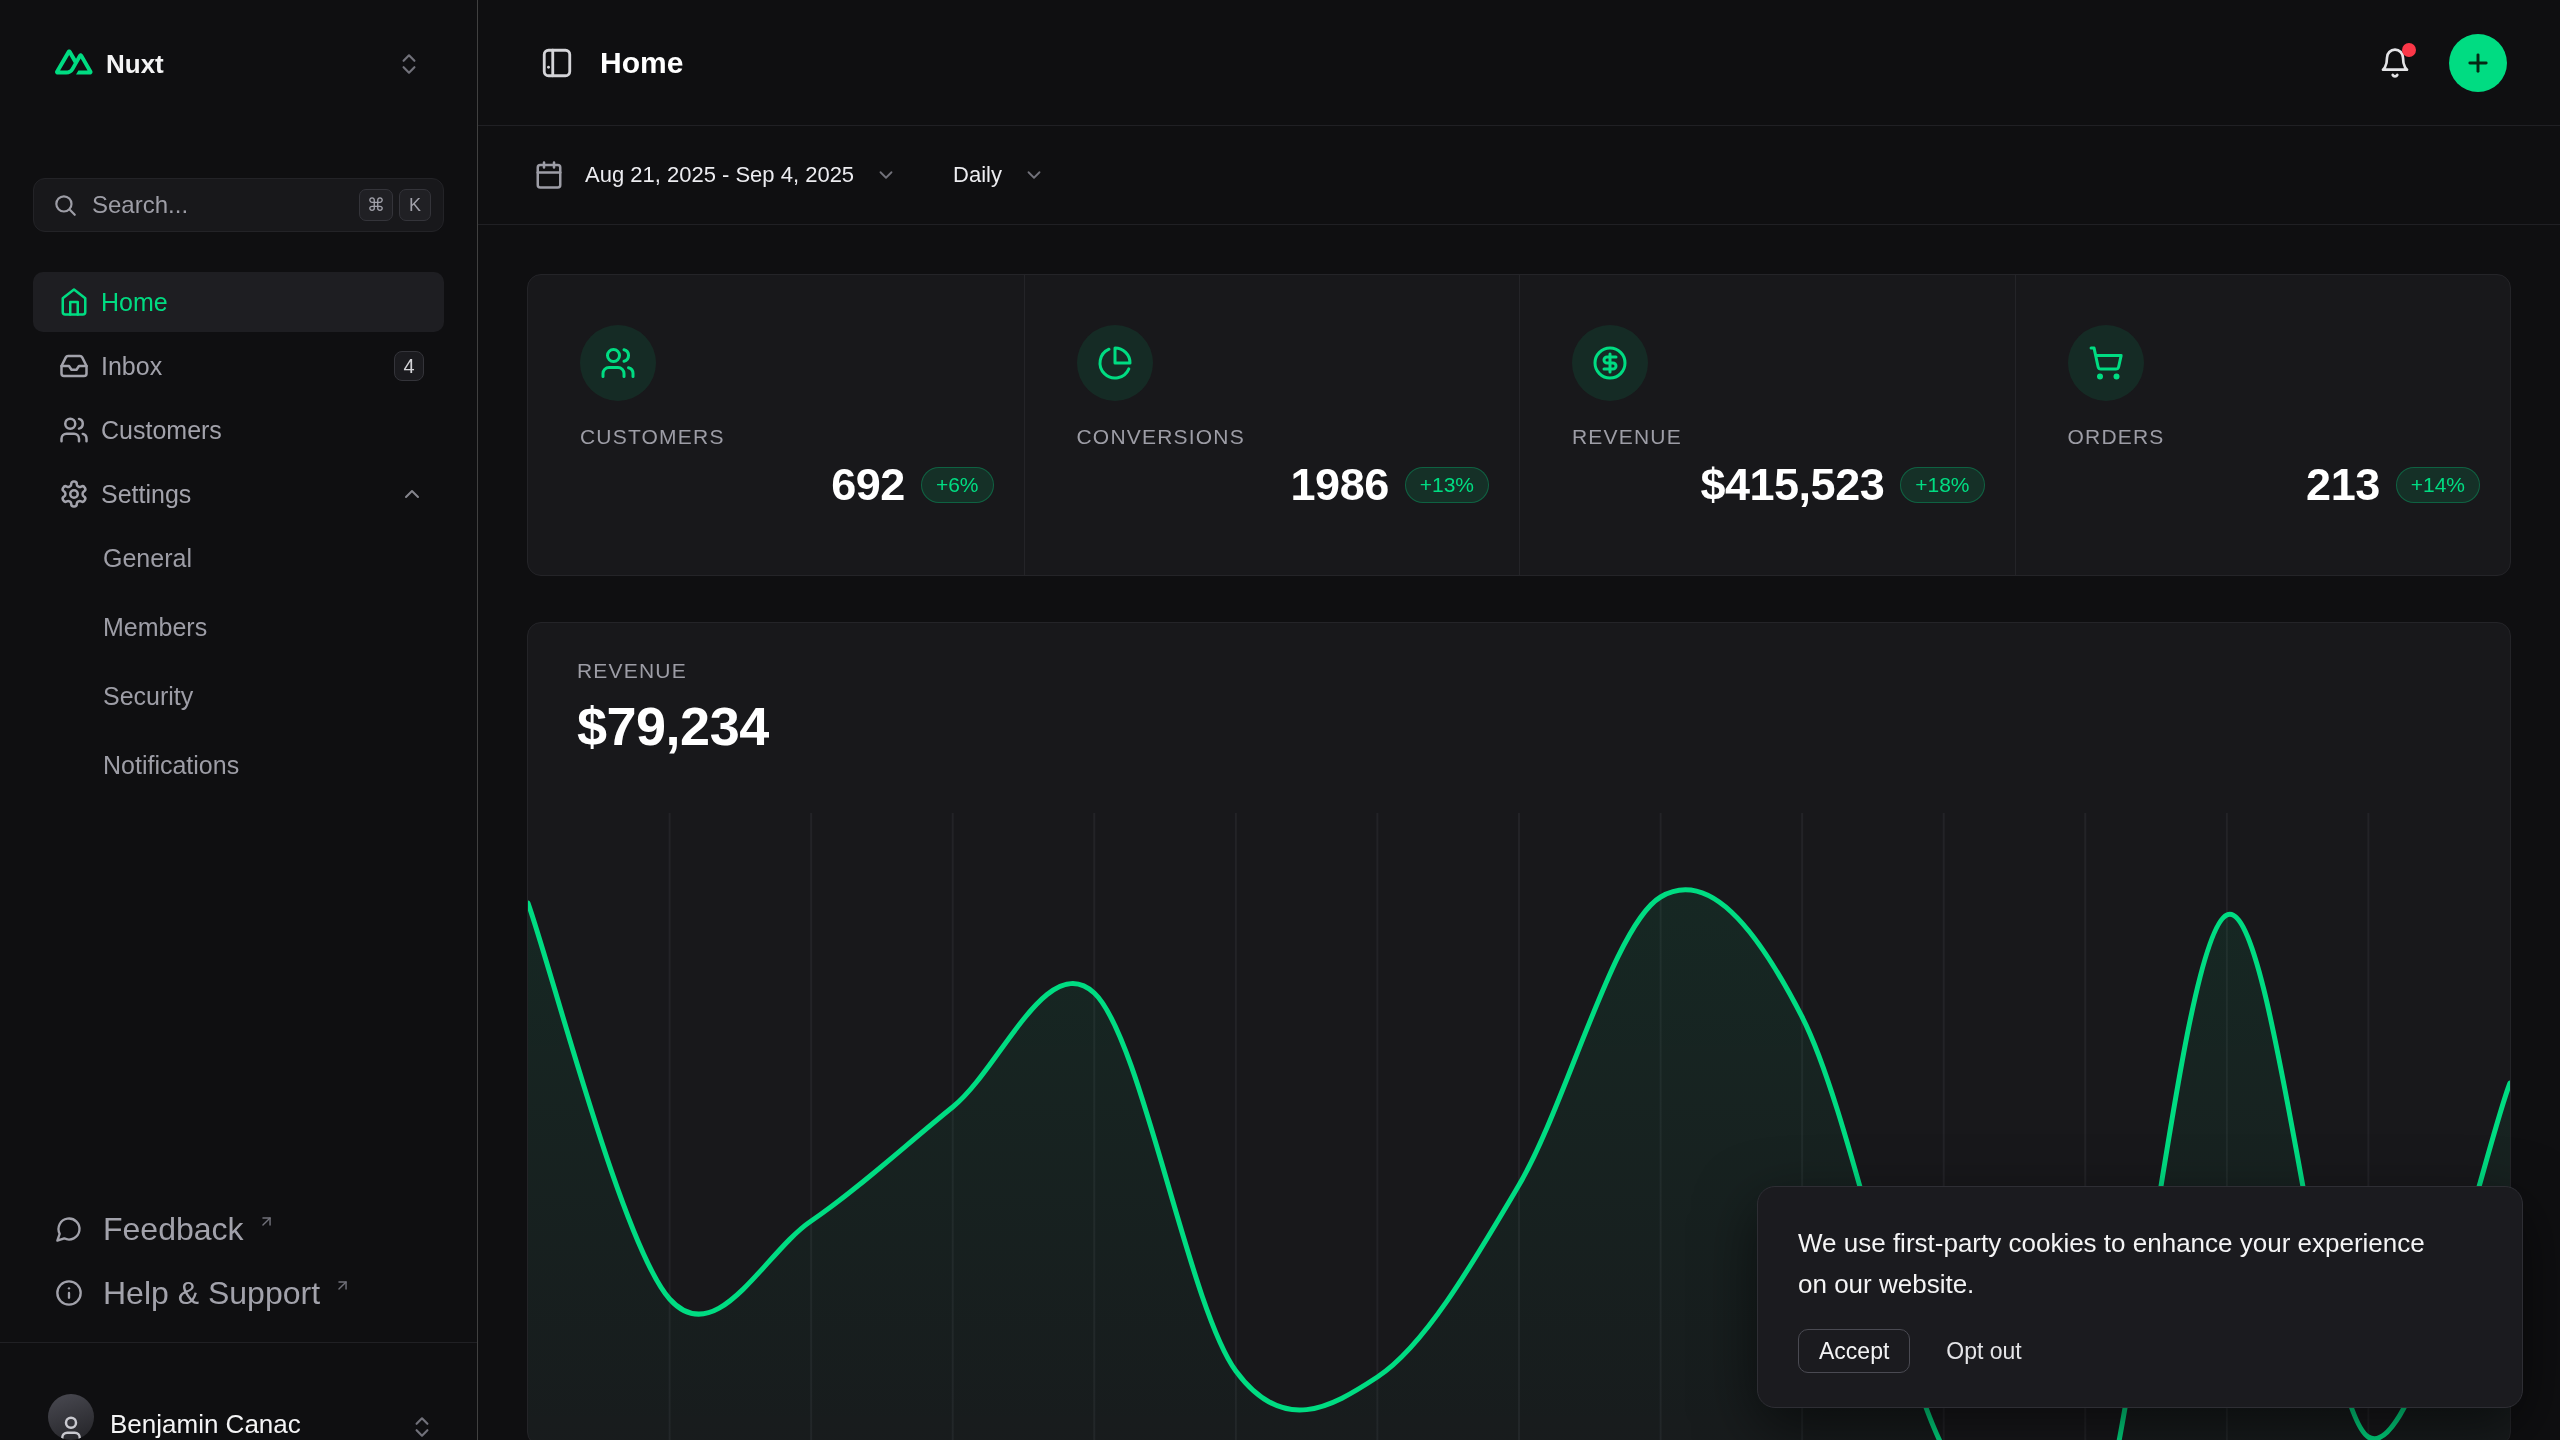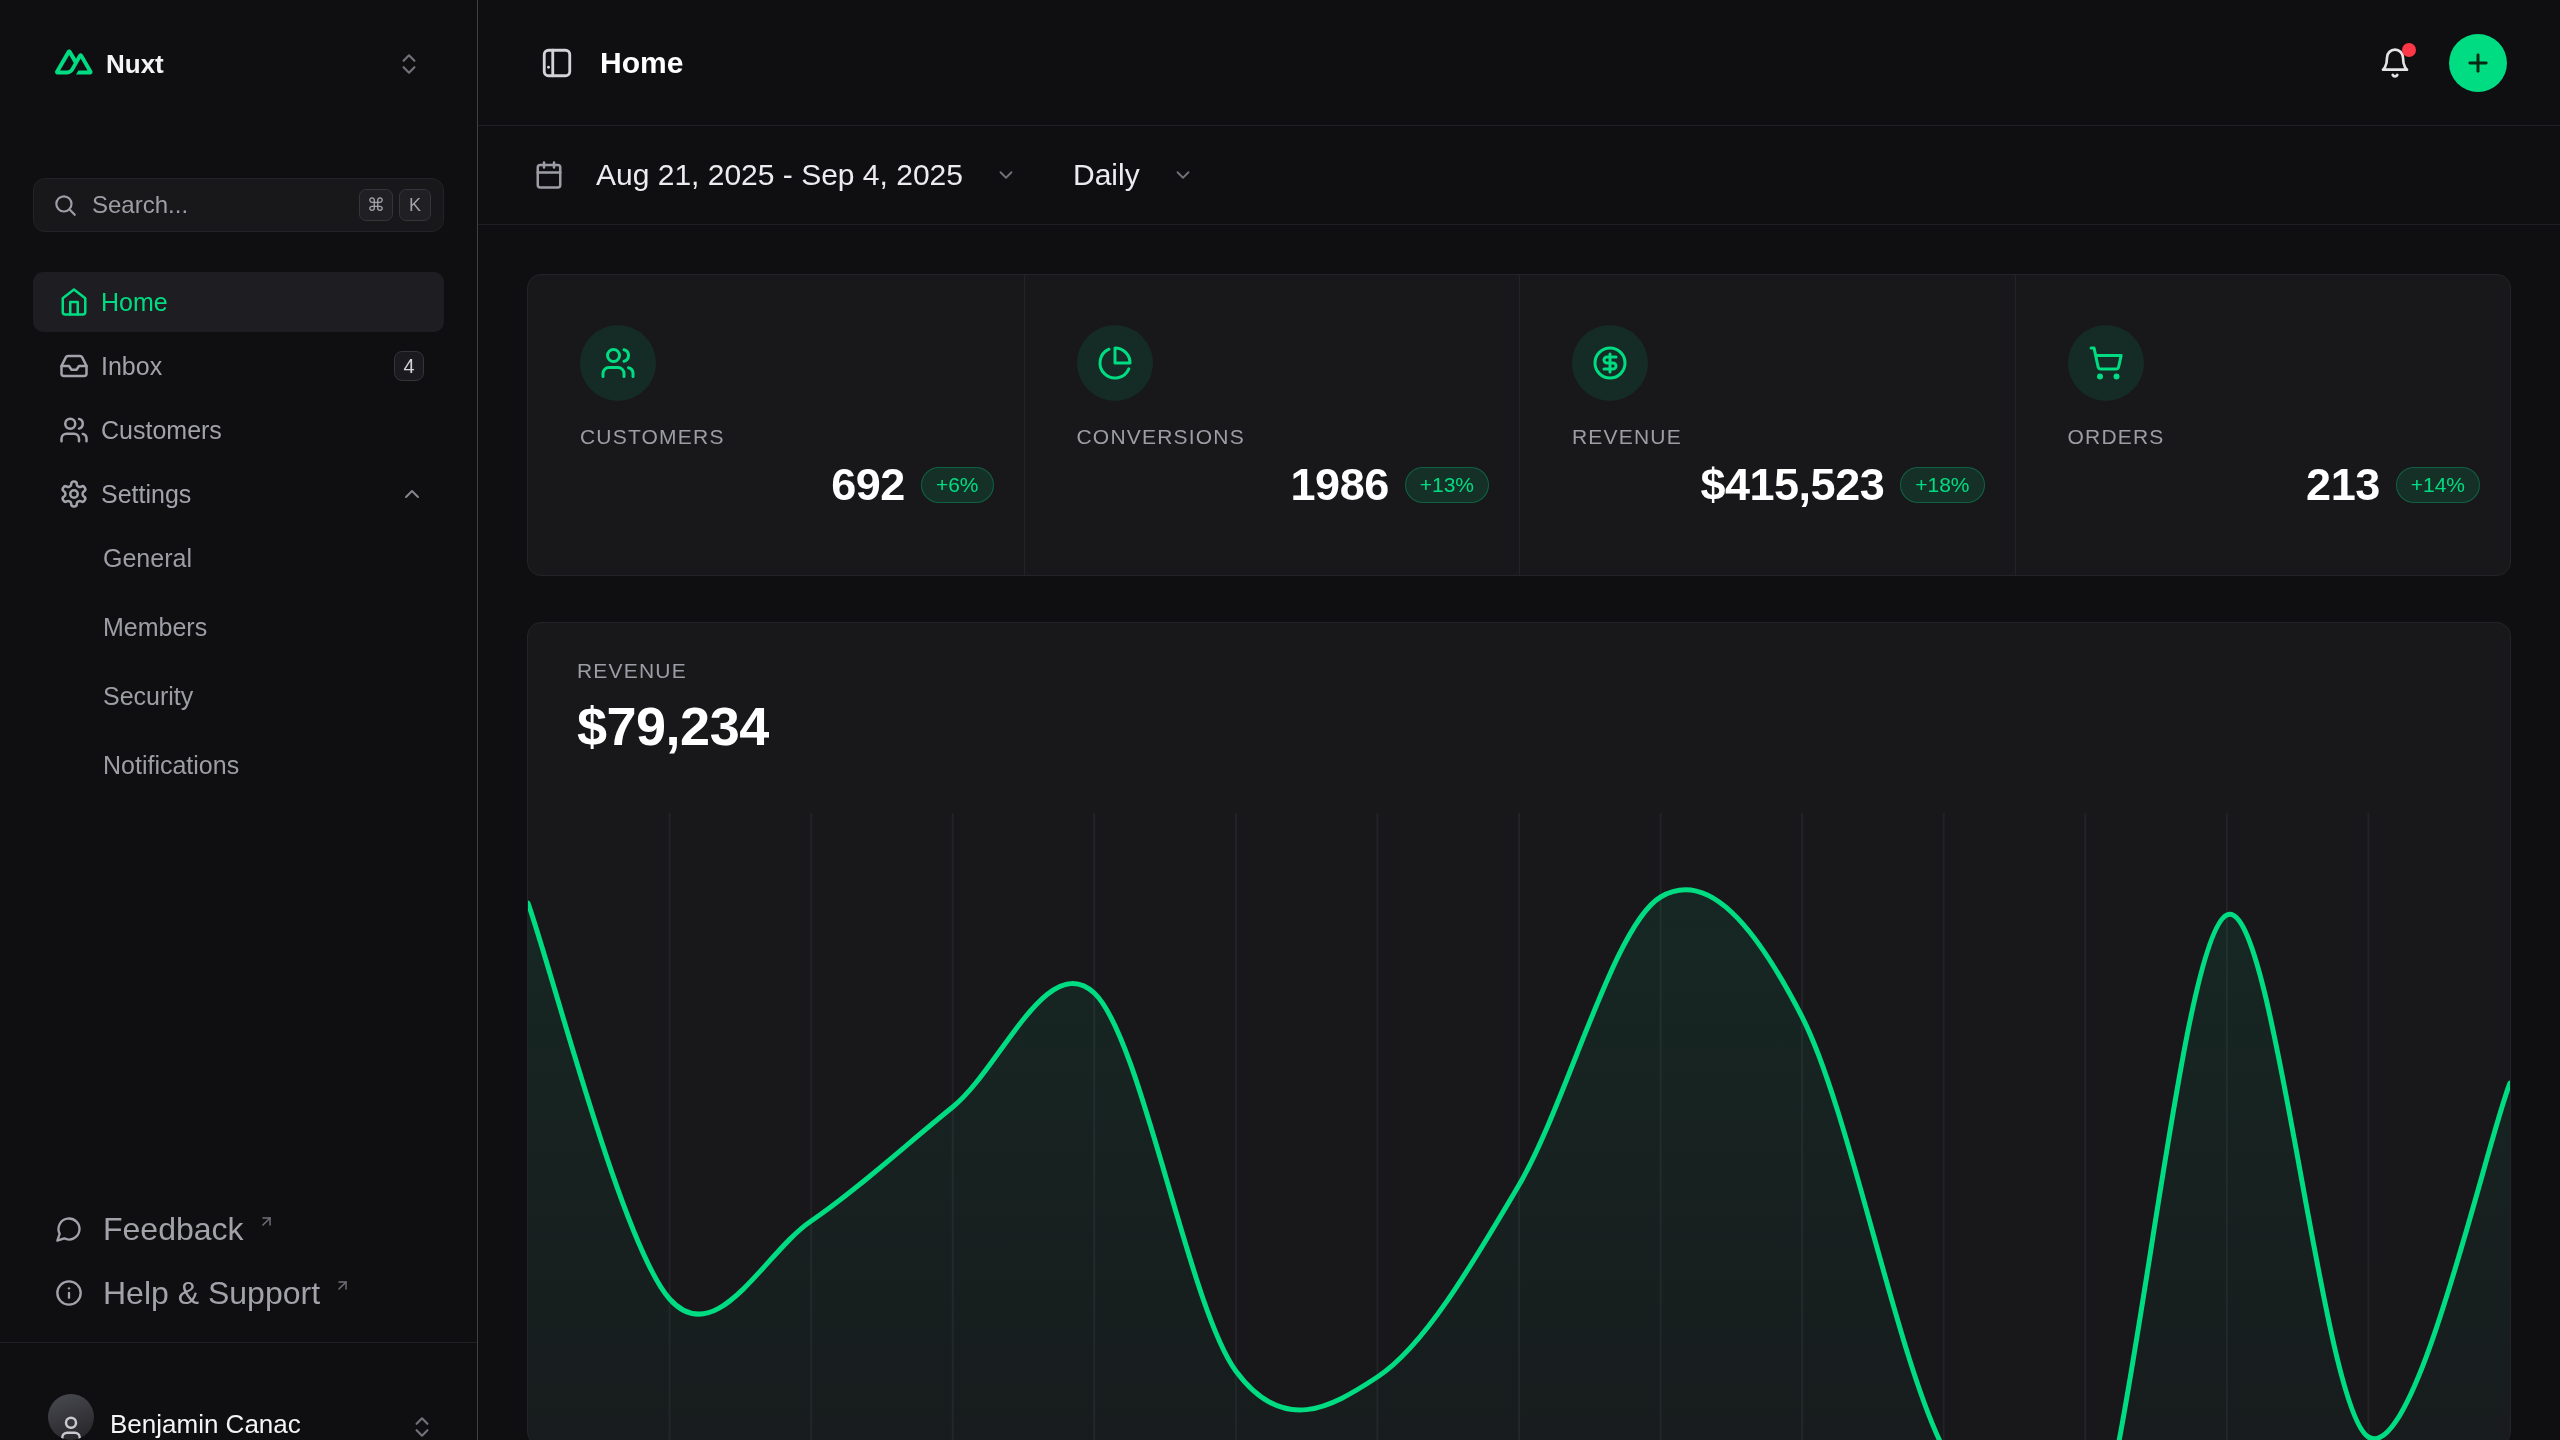--- a/index.html
+++ b/index.html
@@ -45,21 +45,21 @@
   .topbar { height:126px; border-bottom:1px solid #202024; display:flex; align-items:center; padding:0 53px 0 56px; }
   .topbar-left { display:flex; align-items:center; gap:20px; }
   .panel-btn { background:none; border:none; color:#d4d4d8; cursor:pointer; padding:6px; }
   .page-title { font-size:30px; font-weight:700; color:#fff; }
   .topbar-right { margin-left:auto; display:flex; align-items:center; gap:34px; }
   .bell-btn { position:relative; background:none; border:none; color:#e4e4e7; cursor:pointer; padding:4px; }
   .bell-dot { position:absolute; top:0; right:-1px; width:14px; height:14px; border-radius:50%; background:#fb3748; }
   .plus-btn { width:58px; height:58px; border-radius:50%; background:#00DC82; border:none; display:grid; place-items:center; color:#052814; cursor:pointer; }
 
   .toolbar { height:99px; border-bottom:1px solid #202024; display:flex; align-items:center; gap:56px; padding:0 49px 0 56px; }
-  .tool-btn { display:flex; align-items:center; gap:32px; background:none; border:none; color:#ececf0; font-size:30px; font-family:inherit; cursor:pointer; }
+  .tool-btn { display:flex; align-items:center; gap:21px; background:none; border:none; color:#ececf0; font-size:22px; font-family:inherit; cursor:pointer; }
   .tool-btn .lead-ic { color:#9d9da6; }
   .tool-btn .chev { color:#71717a; }
 
   .content { padding:49px; }
 
   .stats-card { display:grid; grid-template-columns:repeat(4,1fr); background:#18181b; border:1px solid #242428; border-radius:14px; height:302px; overflow:hidden; }
   .stat { padding:50px 30px 0 52px; }
   .stat + .stat { border-left:1px solid #242428; }
   .stat-icon { width:76px; height:76px; border-radius:50%; background:rgba(0,220,130,0.10); display:grid; place-items:center; color:#00DC82; }
   .stat-label { margin-top:24px; font-size:21px; letter-spacing:1.2px; color:#9d9da6; font-weight:500; }
@@ -352,14 +352,21 @@
             <path d="M141.9 0 V636 M283.7 0 V636 M425.6 0 V636 M567.4 0 V636 M709.3 0 V636 M851.1 0 V636 M993 0 V636 M1134.9 0 V636 M1276.7 0 V636 M1418.6 0 V636 M1560.4 0 V636 M1702.3 0 V636 M1844.1 0 V636 " stroke="#232327" stroke-width="2" fill="none"></path>
             <path d="M0 90 C23.7 156.0,94.6 433.0,141.9 486 C189.2 539.0,236.4 440.0,283.7 408 C331.0 376.0,378.3 332.0,425.6 294 C472.9 256.0,520.1 136.0,567.4 180 C614.7 224.0,662.0 494.0,709.3 558 C756.6 622.0,803.8 595.0,851.1 564 C898.4 533.0,945.7 452.0,993 372 C1040.3 292.0,1087.6 112.0,1134.9 84 C1182.2 56.0,1229.4 112.0,1276.7 204 C1324.0 296.0,1371.3 544.0,1418.6 636 C1465.9 728.0,1513.1 845.0,1560.4 756 C1607.7 667.0,1655.0 124.0,1702.3 102 C1749.6 80.0,1796.8 596.0,1844.1 624 C1891.4 652.0,1962.3 329.0,1986 270 L1986 696 L0 696 Z" fill="url(#gradRev)"></path>
             <path d="M0 90 C23.7 156.0,94.6 433.0,141.9 486 C189.2 539.0,236.4 440.0,283.7 408 C331.0 376.0,378.3 332.0,425.6 294 C472.9 256.0,520.1 136.0,567.4 180 C614.7 224.0,662.0 494.0,709.3 558 C756.6 622.0,803.8 595.0,851.1 564 C898.4 533.0,945.7 452.0,993 372 C1040.3 292.0,1087.6 112.0,1134.9 84 C1182.2 56.0,1229.4 112.0,1276.7 204 C1324.0 296.0,1371.3 544.0,1418.6 636 C1465.9 728.0,1513.1 845.0,1560.4 756 C1607.7 667.0,1655.0 124.0,1702.3 102 C1749.6 80.0,1796.8 596.0,1844.1 624 C1891.4 652.0,1962.3 329.0,1986 270" fill="none" stroke="#00DC82" stroke-width="5" stroke-linecap="round" stroke-linejoin="round"></path>
           </svg>
         </div>
       </section>
 
     </div>
   </main>
 
+  <div class="cookie-toast">
+    <div class="cookie-msg">We use first-party cookies to enhance your experience on our website.</div>
+    <div class="cookie-actions">
+      <button class="accept-btn">Accept</button>
+      <button class="optout-btn">Opt out</button>
+    </div>
+  </div>
 
 </div>
 
 </body></html>

